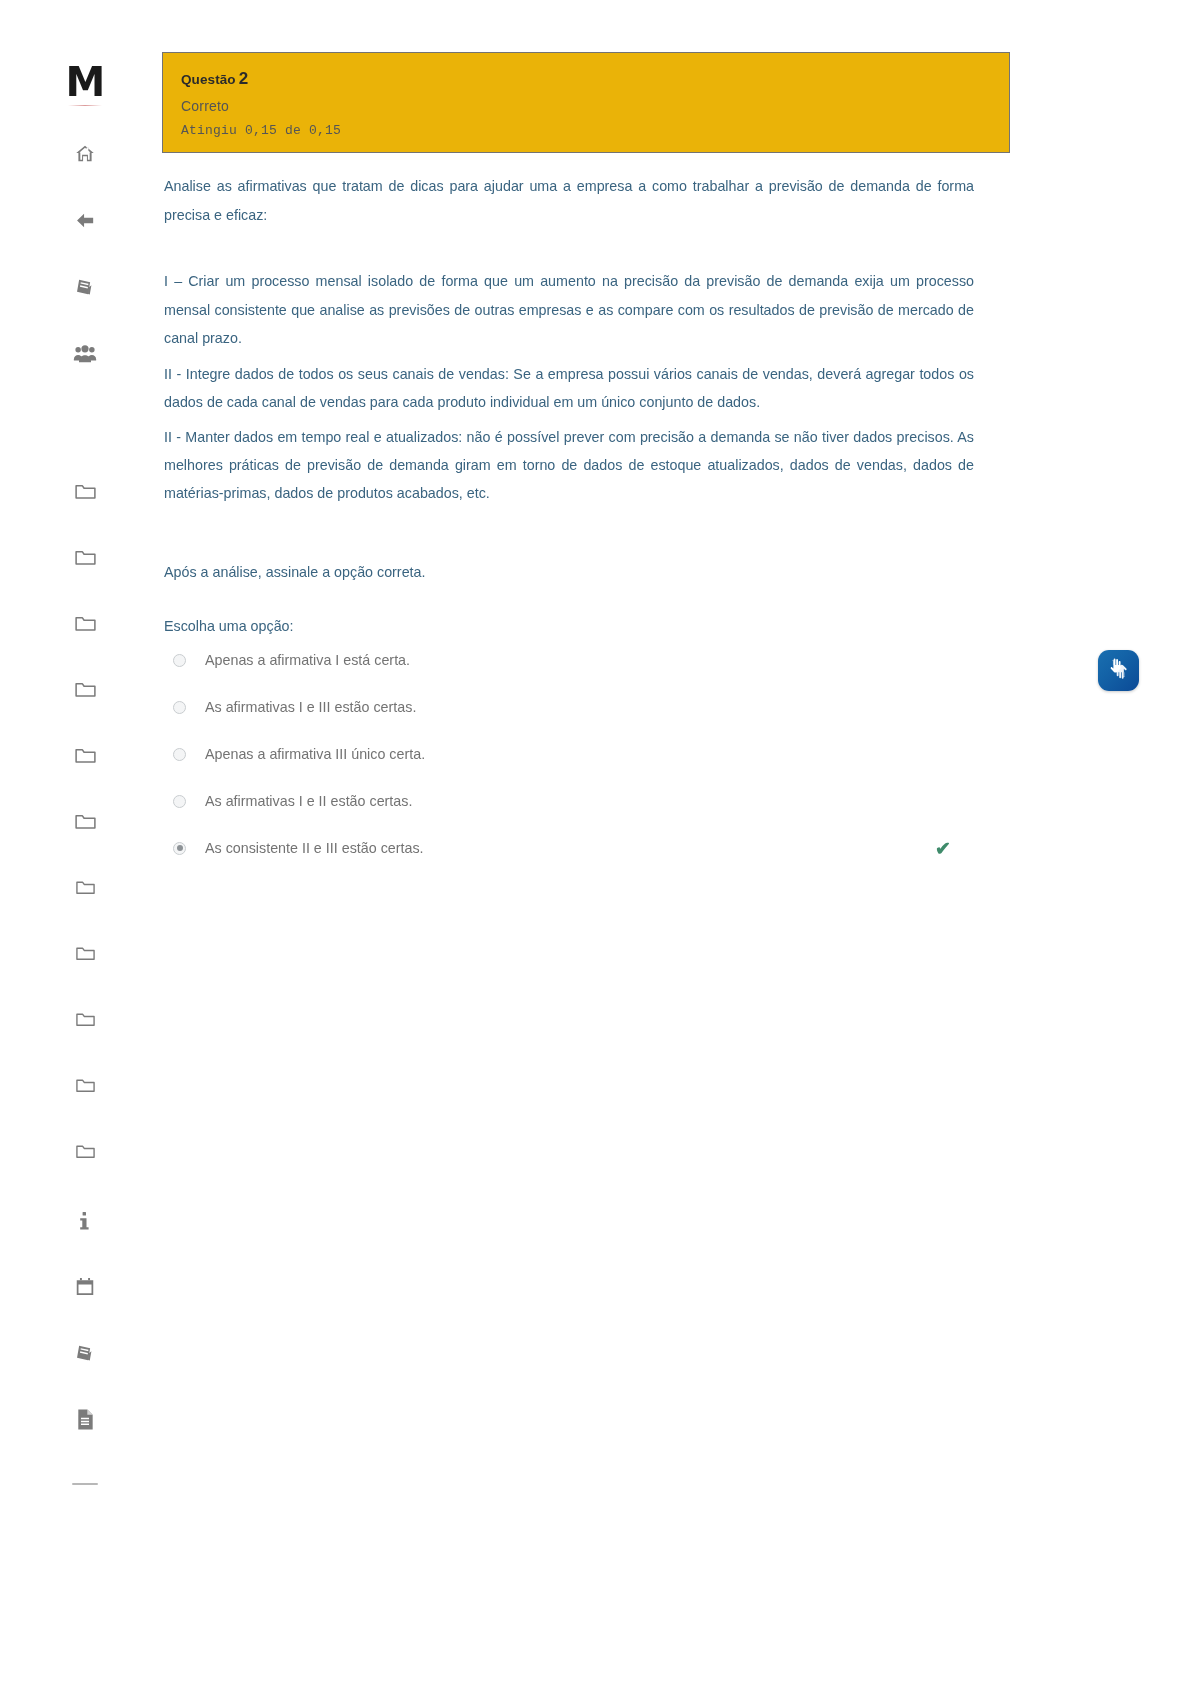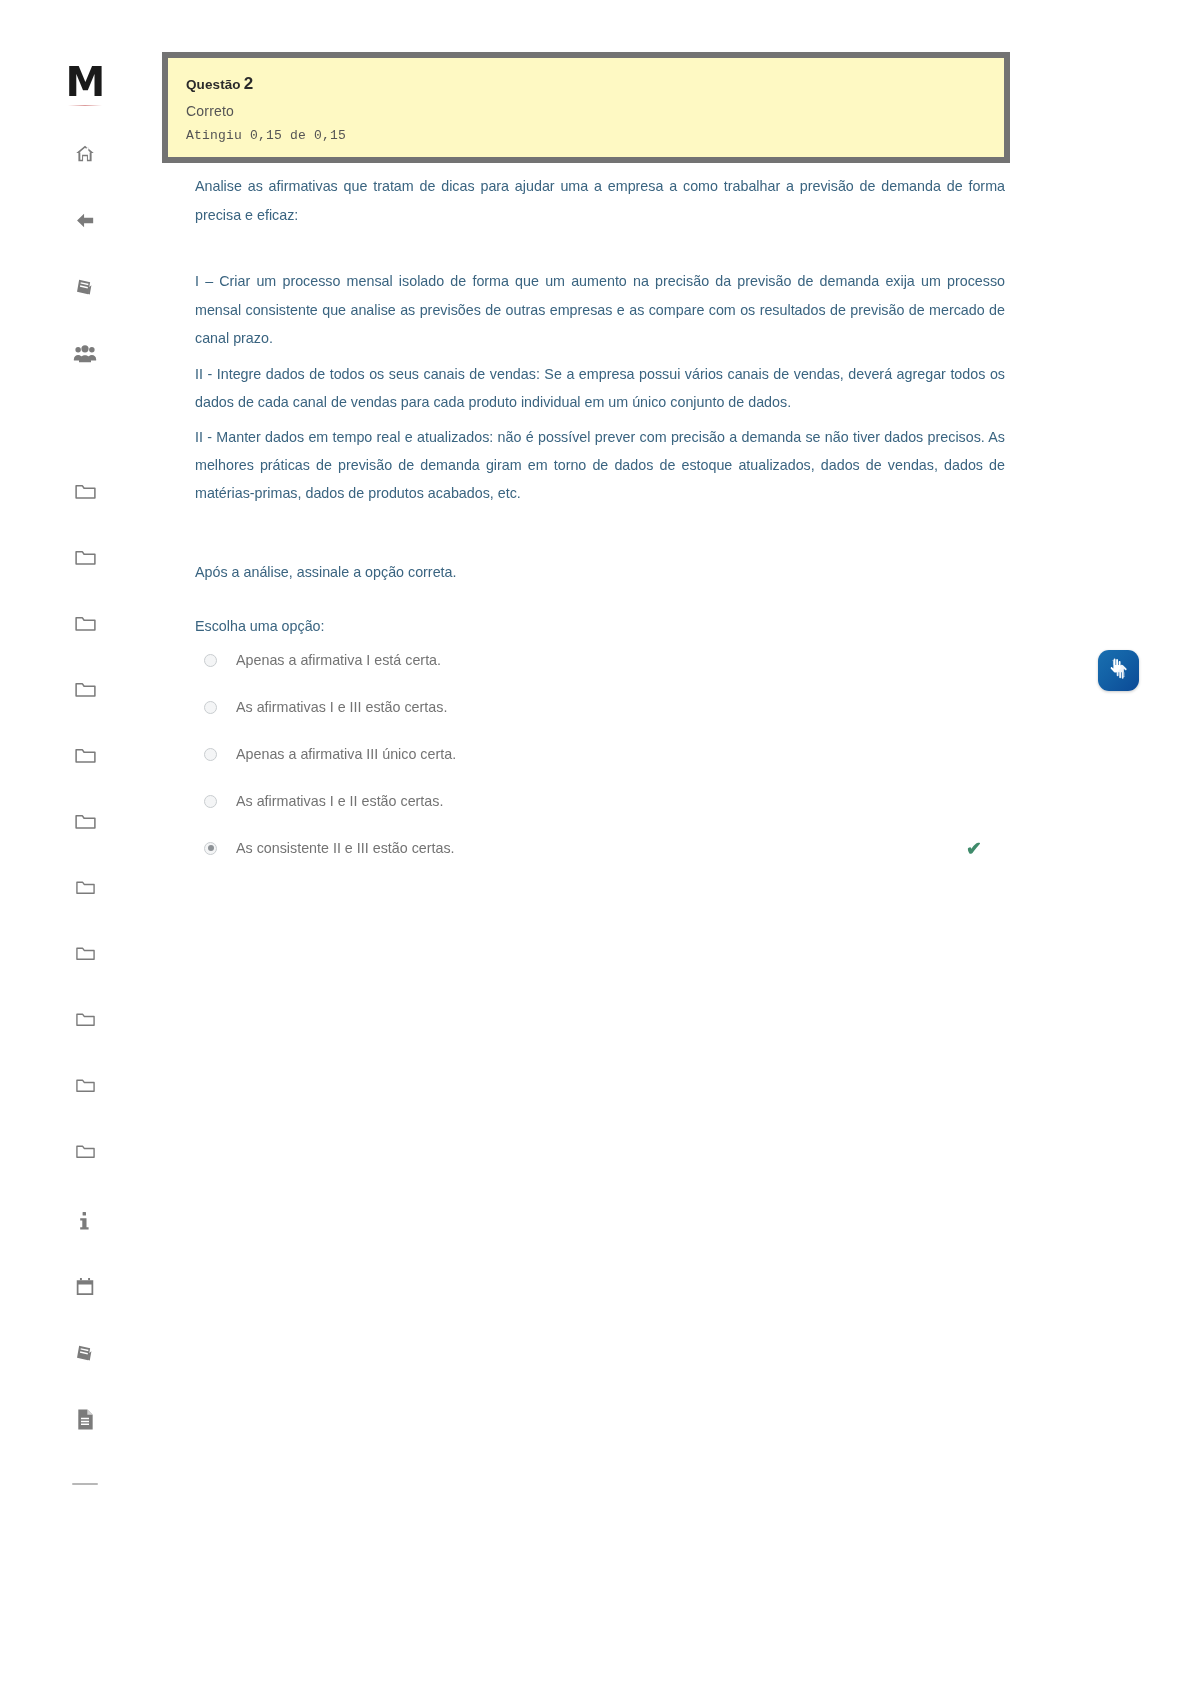--- a/index.html
+++ b/index.html
@@ -77,22 +77,22 @@
     top: 0;
     width: 1030px;
     height: 1684px;
   }
 
   .question-header {
     position: absolute;
     left: 2px;
     top: 52px;
     width: 848px;
-    border: 6px solid #737373;
-    background: #fef9c3;
+    border: 1px solid #737373;
+    background: #eab308;
     padding: 16px 18px 14px 18px;
   }
 
   .q-title {
     font-size: 13.5px;
     font-weight: 700;
     color: #2b2b2b;
     font-family: "Liberation Sans", sans-serif;
     letter-spacing: 0.1px;
     margin-bottom: 9px;
@@ -113,21 +113,21 @@
   .q-grade {
     font-size: 13px;
     color: #555555;
     letter-spacing: 0.2px;
     font-family: Liberation Mono, monospace;
   }
 
   
   .qbody {
     position: absolute;
-    left: 35px;
+    left: 4px;
     top: 172px;
     width: 810px;
     color: #3a6480;
     font-size: 14.3px;
     font-family: "Liberation Sans", sans-serif;
   }
 
   .para {
     text-align: justify;
     line-height: 28.5px;

